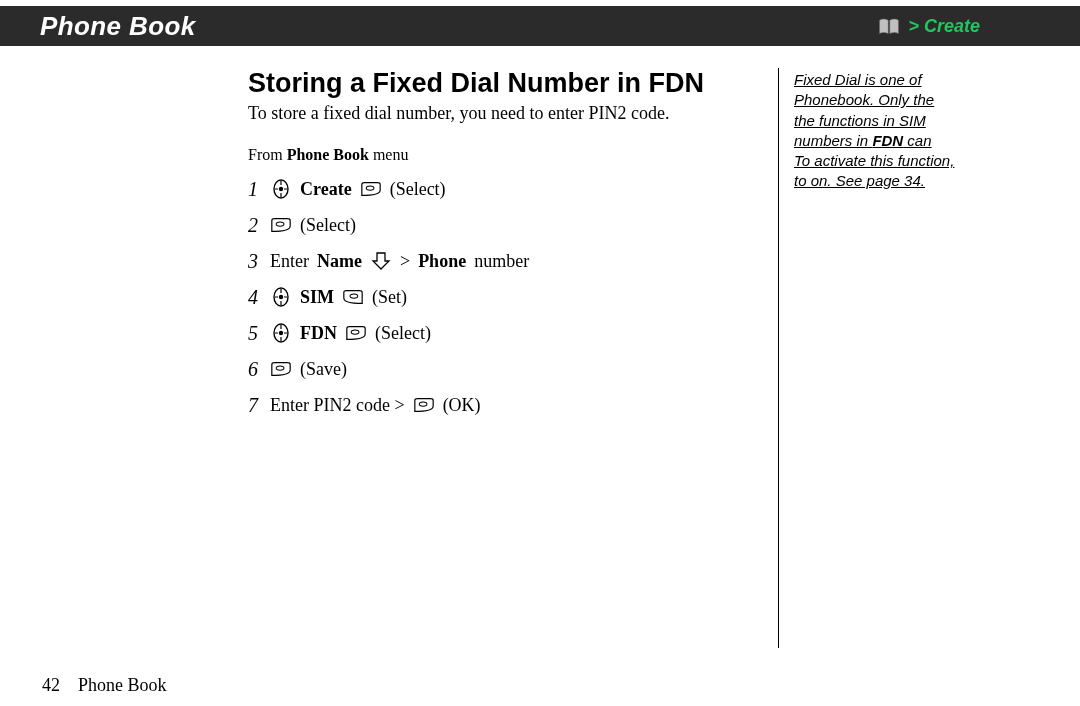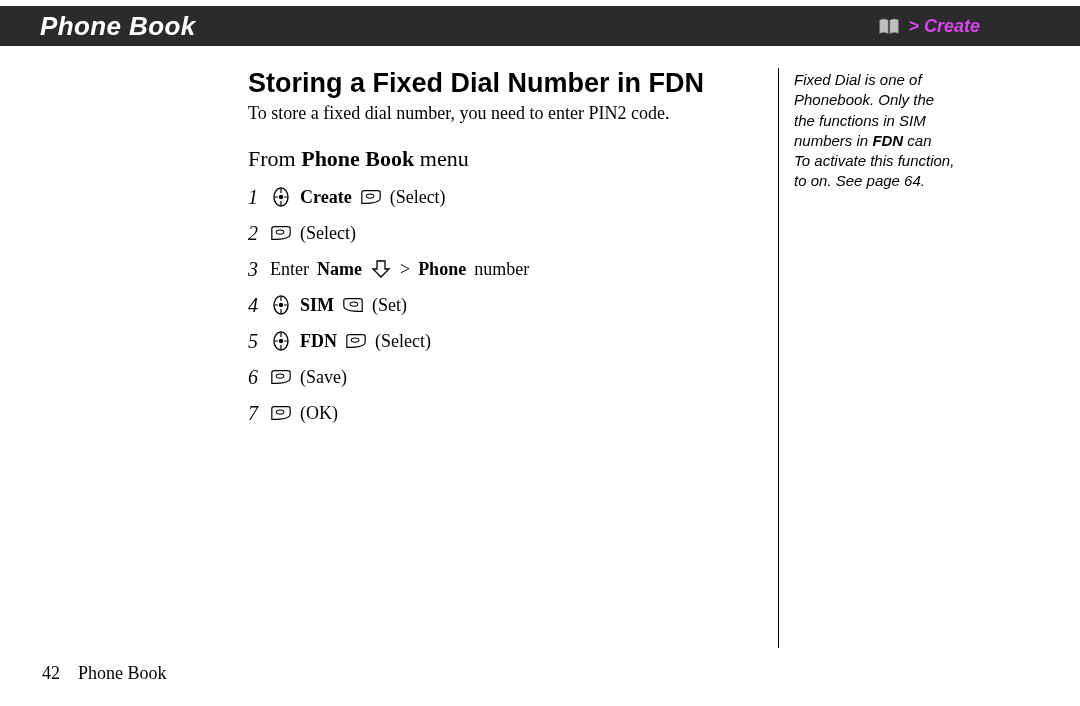--- a/index.html
+++ b/index.html
@@ -27,21 +27,21 @@
     letter-spacing: 0.4px;
   }
   .header-action {
     position: absolute;
     right: 100px;
     top: 50%;
     transform: translateY(-50%);
     display: flex;
     align-items: center;
     gap: 8px;
-    color: #d946ef;
+    color: #22c55e;
     font-family: Arial, Helvetica, sans-serif;
     font-weight: 700;
     font-style: italic;
     font-size: 18px;
   }
   .header-action svg { width: 28px; height: 22px; }
 
   .content {
     position: absolute;
     top: 62px;
@@ -55,21 +55,21 @@
     margin-bottom: 4px;
     margin-top: 6px;
   }
   .intro {
     font-family: "Times New Roman", serif;
     font-size: 18px;
     margin-bottom: 20px;
   }
   .from-menu {
     font-family: "Times New Roman", serif;
-    font-size: 22px;
+    font-size: 16px;
     margin-bottom: 10px;
     margin-top: 22px;
   }
   .from-menu .bold { font-weight: 700; }
 
   ol.steps {
     list-style: none;
     font-family: "Times New Roman", serif;
     font-size: 18px;
   }
@@ -104,27 +104,28 @@
 
   .sidenote {
     position: absolute;
     top: 70px;
     left: 794px;
     width: 230px;
     font-family: Arial, Helvetica, sans-serif;
     font-style: italic;
     font-size: 15px;
     line-height: 1.35;
+    text-decoration: underline;
   }
   .sidenote .bold { font-weight: 700; font-style: italic; }
 
   .footer {
     position: absolute;
     left: 42px;
-    bottom: 22px;
+    bottom: 10px;
     font-family: "Times New Roman", serif;
     font-size: 18px;
     display: flex;
     gap: 18px;
   }
 </style>
 </head>
 <body>
 <div class="page">
 
@@ -240,20 +241,21 @@
         <svg viewBox="0 0 24 18">
               <path d="M2 4 Q2 2 5 2 L19 2 Q22 2 22 4 L22 10 Q22 16 2 16 Z" fill="none" stroke="#000" stroke-width="1.3"></path>
               <ellipse cx="11" cy="8" rx="4.2" ry="2.4" fill="none" stroke="#000" stroke-width="1.1"></ellipse>
             </svg>
       </span>
       <span>(Save)</span>
     </li>
 
     <li>
       <span class="step-num">7</span>
+      <span>Enter PIN2 code &gt; </span>
       <span class="glyph">
         <svg viewBox="0 0 24 18">
               <path d="M2 4 Q2 2 5 2 L19 2 Q22 2 22 4 L22 10 Q22 16 2 16 Z" fill="none" stroke="#000" stroke-width="1.3"></path>
               <ellipse cx="11" cy="8" rx="4.2" ry="2.4" fill="none" stroke="#000" stroke-width="1.1"></ellipse>
             </svg>
       </span>
       <span>(OK)</span>
     </li>
   </ol>
 </div>
@@ -261,21 +263,21 @@
 <div class="vline"></div>
 
 <div class="sidenote">
   <div>Fixed Dial is one of</div>
   <div>Phonebook. Only the</div>
   <div>the functions in SIM</div>
   <div>
     <span>numbers in </span><span class="bold">FDN</span><span> can</span>
   </div>
   <div>To activate this function,</div>
-  <div>to on. See page 64.</div>
+  <div>to on. See page 34.</div>
 </div>
 
 <div class="footer">
   <span>42</span>
   <span>Phone Book</span>
 </div>
 
 </div>
 
 </body></html>

